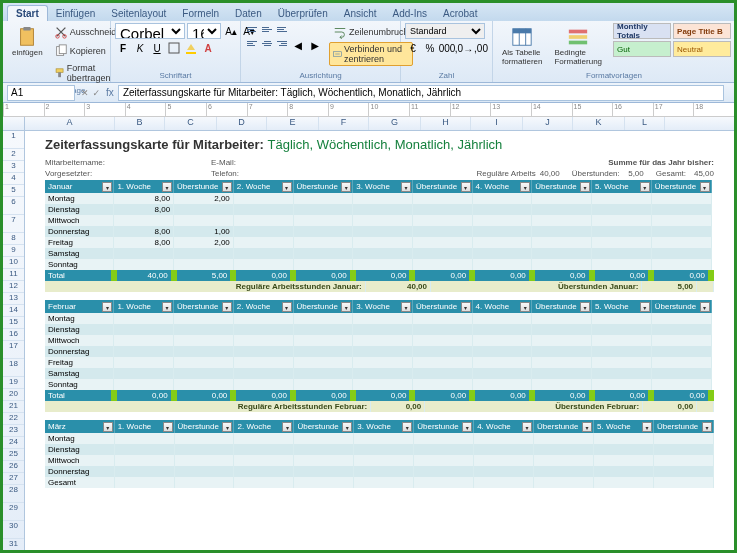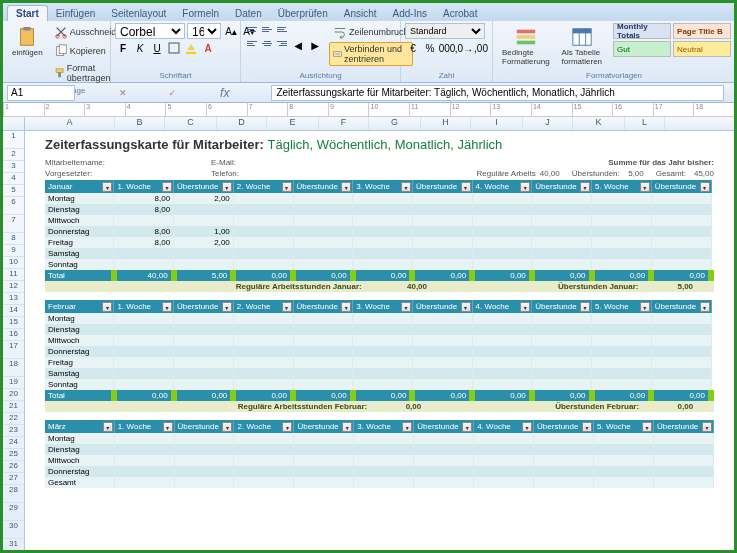--- a/index.html
+++ b/index.html
@@ -9,34 +9,34 @@
 .tab.active { background: #f2f6fb; color: #2a4a7a; font-weight: bold; border: 1px solid #9db8d8; border-bottom: none; }
 .ribbon { display: flex; background: linear-gradient(#f2f6fb, #dde9f6); height: 62px; border-bottom: 1px solid #9db8d8; }
 .rgroup { border-right: 1px solid #c3d5e8; display: flex; flex-direction: column; padding: 2px 4px; }
 .rgroup-body { flex: 1; display: flex; gap: 2px; align-items: flex-start; }
 .rgroup-label { text-align: center; font-size: 8px; color: #5a7aa3; padding-top: 1px; }
 .rbtn { display: flex; align-items: center; gap: 2px; padding: 1px 3px; font-size: 9px; color: #333; border: 1px solid transparent; border-radius: 2px; cursor: pointer; }
 .rbtn.hi { background: #ffe69b; border-color: #e0a030; }
 .ricon { width: 14px; height: 14px; display: inline-block; }
 .rcol { display: flex; flex-direction: column; gap: 1px; }
 .fontsel { display: flex; gap: 2px; }
-.fontsel select, .fontsel input { font-size: 12px; height: 16px; border: 1px solid #a9c3de; background: #fff; }
+.fontsel select, .fontsel input { font-size: 15px; height: 16px; border: 1px solid #a9c3de; background: #fff; }
 .stylebtn { width: 16px; height: 16px; display: flex; align-items: center; justify-content: center; border: 1px solid transparent; font-size: 10px; cursor: pointer; }
 .alignbox { width: 14px; height: 12px; display: flex; flex-direction: column; justify-content: center; gap: 1px; border: 1px solid transparent; padding: 1px; cursor: pointer; }
 .alignbox span { height: 1px; background: #4a6a92; }
 .cellstyle { width: 58px; height: 16px; border: 1px solid #bbb; font-size: 8px; display: flex; align-items: center; padding: 0 3px; cursor: pointer; }
 .cellstyle.mt { background: #d9e1f2; color: #1f3864; font-weight: bold; }
 .cellstyle.pt { background: #fce4d6; color: #833c0c; font-weight: bold; }
 .cellstyle.gut { background: #c6efce; color: #006100; }
 .cellstyle.neu { background: #ffeb9c; color: #9c5700; }
 .bigbtn { display: flex; flex-direction: column; align-items: center; padding: 2px 4px; font-size: 8px; color: #333; cursor: pointer; border: 1px solid transparent; border-radius: 2px; }
 .bigicon { width: 22px; height: 22px; }
-.namebox-row { display: flex; align-items: center; background: linear-gradient(#eef4fb, #dde9f6); height: 20px; border-bottom: 1px solid #9db8d8; gap: 38px; }
+.namebox-row { display: flex; align-items: center; background: linear-gradient(#eef4fb, #dde9f6); height: 20px; border-bottom: 1px solid #9db8d8; }
 .namebox { width: 68px; height: 16px; margin: 0 4px; border: 1px solid #a9c3de; background: #fff; font-size: 10px; padding: 0 3px; }
-.fx { font-style: italic; color: #5a7aa3; font-size: 12px; padding: 0 4px; }
+.fx { color: #5a7aa3; font-size: 10px; padding: 0 4px; }
 .formulabar { flex: 1; height: 16px; border: 1px solid #a9c3de; background: #fff; font-size: 10px; padding: 0 4px; margin-right: 10px; }
 .ruler { height: 14px; background: #fff; border-bottom: 1px solid #ccc; position: relative; font-size: 7px; color: #888; display: flex; }
 .ruler-tick { border-left: 1px solid #ccc; flex: 1; padding-left: 1px; }
 .colhdrs { display: flex; height: 14px; background: linear-gradient(#f6f9fd, #e4edf8); border-bottom: 1px solid #b0c6de; }
 .rowhdr-corner { width: 22px; border-right: 1px solid #b0c6de; }
 .colhdr { text-align: center; font-size: 9px; color: #3b5a82; border-right: 1px solid #d5e2f0; }
 .sheet { display: flex; height: calc(100% - 128px); }
 .rowhdrs { width: 22px; background: linear-gradient(#f6f9fd, #e4edf8); border-right: 1px solid #b0c6de; }
 .rowhdr { height: 12px; text-align: center; font-size: 8px; color: #3b5a82; border-bottom: 1px solid #d5e2f0; }
 .rowhdr.tall { height: 18px; }
@@ -216,34 +216,34 @@
         <div class="stylebtn">,00</div>
       </div>
     </div>
     <div class="rgroup-label">Zahl</div>
   </div>
 
   <div class="rgroup" style="flex:1">
     <div class="rgroup-body">
       <div class="bigbtn">
           <svg class="bigicon" viewBox="0 0 24 24">
-            <rect x="2" y="4" width="20" height="4" fill="#e07070"></rect>
-            <rect x="2" y="10" width="20" height="4" fill="#f0d070"></rect>
-            <rect x="2" y="16" width="20" height="4" fill="#70c070"></rect>
-          </svg>
-          <span>Bedingte Formatierung</span>
-        </div>
-      <div class="bigbtn">
-          <svg class="bigicon" viewBox="0 0 24 24">
             <rect x="2" y="3" width="20" height="18" fill="#fff" stroke="#4a7aaa"></rect>
             <rect x="2" y="3" width="20" height="5" fill="#4a7aaa"></rect>
             <line x1="9" y1="3" x2="9" y2="21" stroke="#4a7aaa"></line>
             <line x1="16" y1="3" x2="16" y2="21" stroke="#4a7aaa"></line>
           </svg>
           <span>Als Tabelle formatieren</span>
+        </div>
+      <div class="bigbtn">
+          <svg class="bigicon" viewBox="0 0 24 24">
+            <rect x="2" y="4" width="20" height="4" fill="#e07070"></rect>
+            <rect x="2" y="10" width="20" height="4" fill="#f0d070"></rect>
+            <rect x="2" y="16" width="20" height="4" fill="#70c070"></rect>
+          </svg>
+          <span>Bedingte Formatierung</span>
         </div>
       <div style="display:grid;grid-template-columns:1fr 1fr;gap:2px;margin-left:4px">
         <div class="cellstyle mt">Monthly Totals</div>
         <div class="cellstyle pt">Page Title B</div>
         <div class="cellstyle gut">Gut</div>
         <div class="cellstyle neu">Neutral</div>
       </div>
     </div>
     <div class="rgroup-label">Formatvorlagen</div>
   </div>

